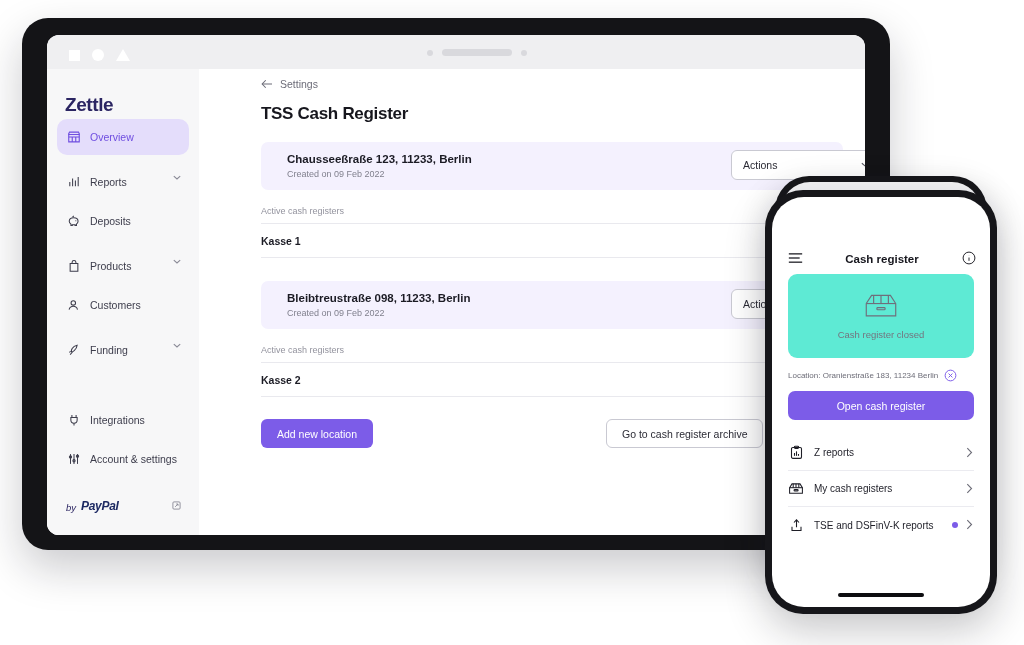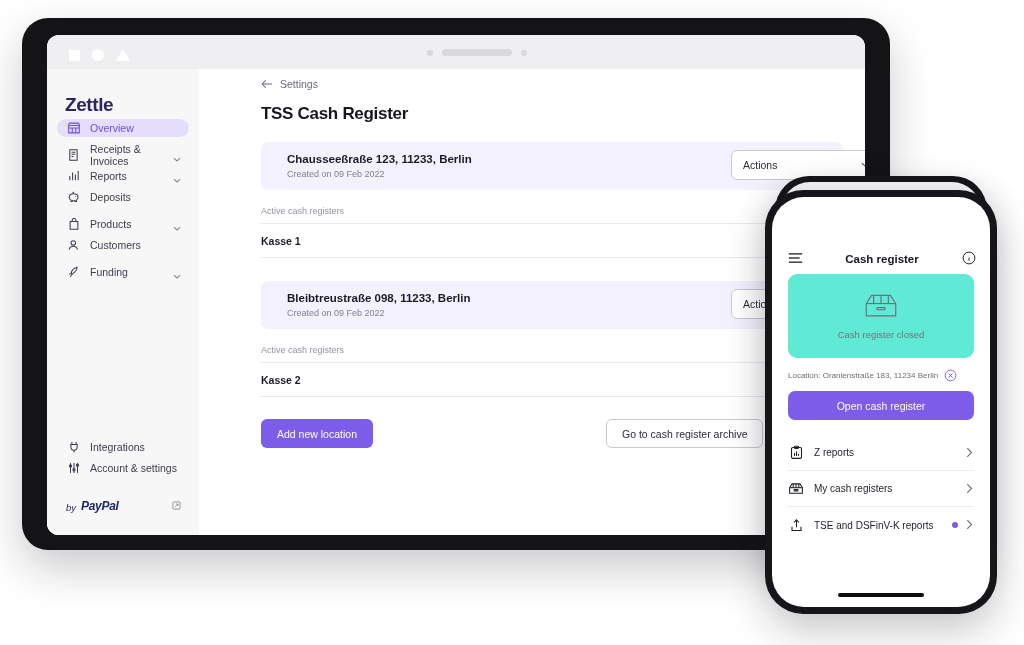--- a/index.html
+++ b/index.html
@@ -53,21 +53,21 @@
   
   .app { position:absolute; left:0; top:34px; width:818px; height:466px; background:#ffffff; }
   .sidebar {
     position:absolute; left:0; top:0; width:152px; height:466px;
     background:#f7f7f8;
   }
   .logo { position:absolute; left:18px; top:25px; font-size:19px; font-weight:bold; color:#2b2562; letter-spacing:-0.4px;}
   .nav { position:absolute; left:0; top:50px; width:152px;}
   .nav-group { margin-bottom: 9px; }
   .nav-item {
-    display:flex; align-items:center; height:18px;
+    display:flex; align-items:center; height:36px;
     margin: 0 10px 3px 10px; padding: 0 9px;
     border-radius: 10px;
     font-size: 10.5px; color:#3d3d4c; cursor:pointer;
     position: relative;
   }
   .nav-item.active { background:#e4ddfb; color:#6f4ee0; }
   .nav-item .ico { width:15px; height:15px; margin-right:9px; flex:0 0 15px; display:flex; align-items:center; justify-content:center;}
   .nav-item .chev { position:absolute; right:8px; top:11px; }
   .nav-foot { position:absolute; left:0; bottom:22px; width:152px;}
   .paypal {
@@ -239,36 +239,20 @@
                       <line x1="2.5" y1="10" x2="17.5" y2="10"></line>
                       <line x1="7.5" y1="10" x2="7.5" y2="17"></line>
                       <line x1="12.5" y1="10" x2="12.5" y2="17"></line>
                   </svg>
                 </span>
                 <span>Overview</span>
               </div>
             </div>
 
             <div class="nav-group">
-              <div class="nav-item">
-                <span class="ico">
-                  <svg width="14" height="14" viewBox="0 0 20 20" fill="none" stroke="#3d3d4c" stroke-width="1.5">
-                    <path d="M4 2.5h10.5v15H4z"></path>
-                      <line x1="6.5" y1="6" x2="12" y2="6"></line>
-                      <line x1="6.5" y1="9" x2="12" y2="9"></line>
-                      <line x1="6.5" y1="12" x2="9.5" y2="12"></line>
-                  </svg>
-                </span>
-                <span>Receipts &amp; Invoices</span>
-                <span class="chev">
-                  <svg width="8" height="5" viewBox="0 0 10 6" fill="none" stroke="#8a8a96" stroke-width="1.4">
-                      <path d="M1 1.3 5 4.8 9 1.3"></path>
-                    </svg>
-                </span>
-              </div>
               <div class="nav-item">
                 <span class="ico">
                   <svg width="14" height="14" viewBox="0 0 20 20" fill="none" stroke="#3d3d4c" stroke-width="1.5">
                     <line x1="4" y1="16" x2="4" y2="10"></line>
                       <line x1="8" y1="16" x2="8" y2="5"></line>
                       <line x1="12" y1="16" x2="12" y2="8"></line>
                       <line x1="16" y1="16" x2="16" y2="3"></line>
                   </svg>
                 </span>
                 <span>Reports</span>

